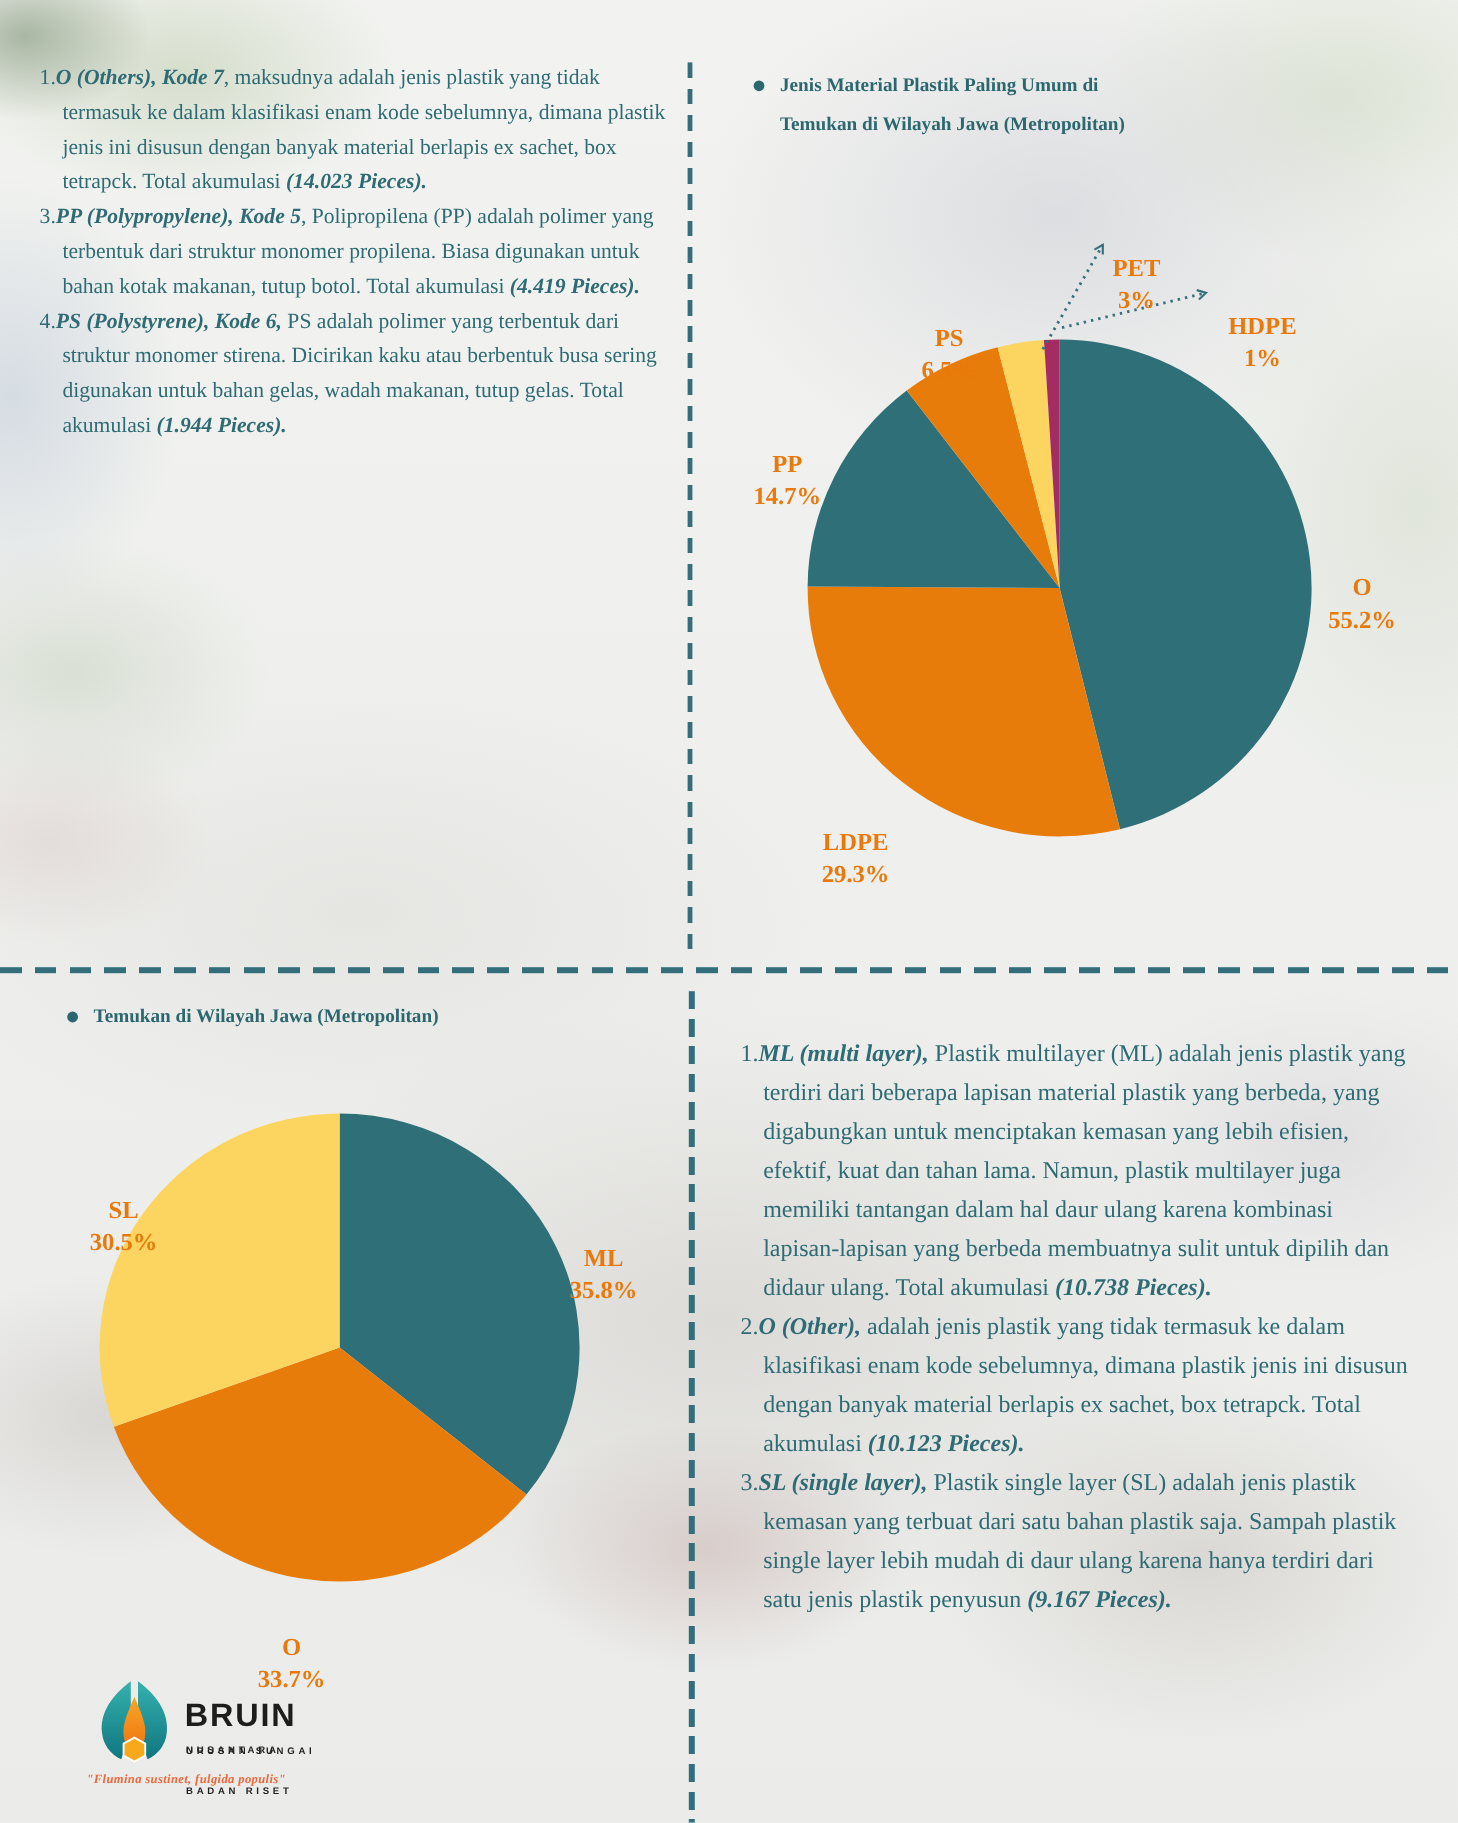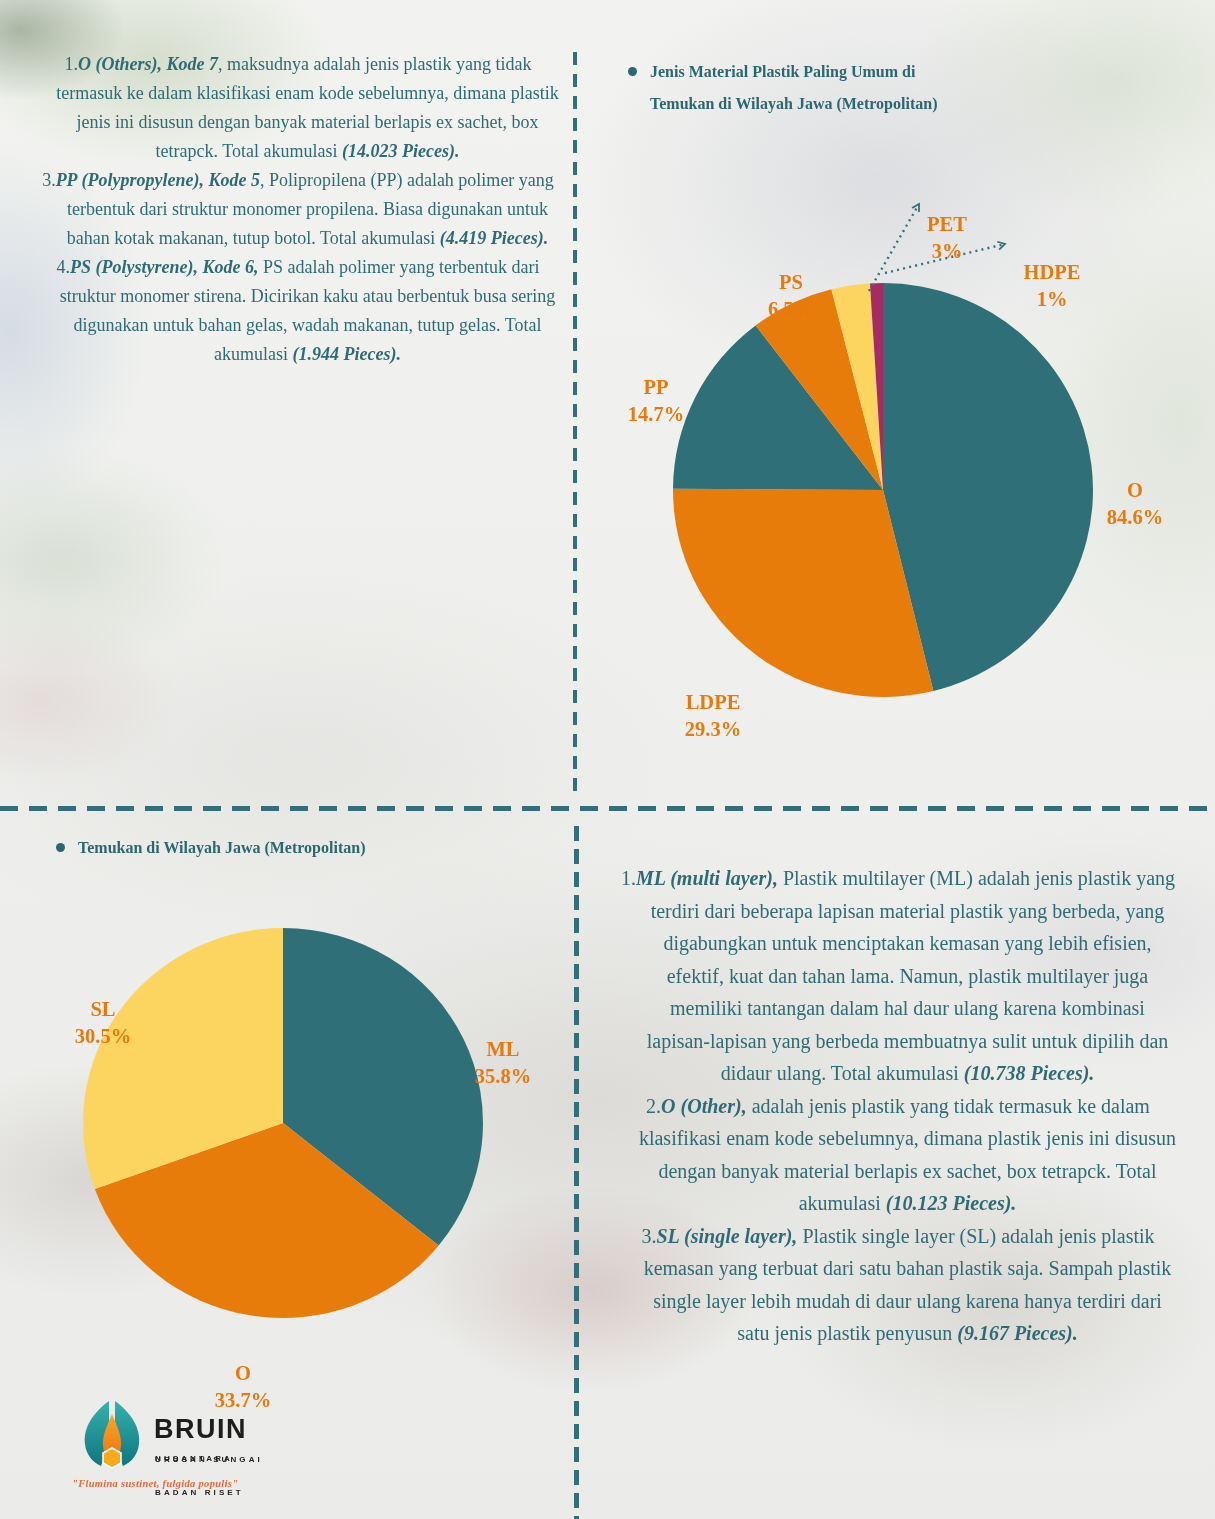--- a/index.html
+++ b/index.html
@@ -22,21 +22,21 @@
       radial-gradient(260px 380px at 1180px 420px, rgba(196,208,186,.35), transparent 70%),
       radial-gradient(500px 260px at 300px 760px, rgba(215,215,210,.40), transparent 75%),
       radial-gradient(600px 350px at 600px 1100px, rgba(200,196,192,.45), transparent 75%),
       radial-gradient(260px 170px at 90px 1180px, rgba(188,180,176,.40), transparent 70%),
       radial-gradient(240px 150px at 590px 1290px, rgba(186,150,146,.35), transparent 70%),
       radial-gradient(300px 200px at 1000px 1300px, rgba(196,190,184,.45), transparent 75%),
       radial-gradient(280px 180px at 1100px 950px, rgba(208,206,212,.45), transparent 70%),
       linear-gradient(#f2f3f0,#ebecea);
   }
 
-  .rich-list{position:absolute;color:#2e6b74;text-align:center;}
+  .rich-list{position:absolute;color:#2e6b74;}
   .rich-list .li{padding-left:19px;text-indent:-19px;}
   .rich-list .lead,.rich-list .accum{font-weight:bold;font-style:italic;}
   .list-materials{left:33px;top:50px;width:530px;font-size:18px;line-height:29px;}
   .list-layers{left:617px;top:862px;width:562px;font-size:20px;line-height:32.5px;}
 
   .chart-title{position:absolute;color:#2c6770;font-weight:bold;font-size:16px;line-height:32px;}
   .chart-title::before{content:"";position:absolute;left:-22px;top:11px;width:9px;height:9px;border-radius:50%;background:#2c6770;}
   .t1{left:650px;top:56px;width:470px;}
   .t2{left:78px;top:832px;width:470px;}
 
@@ -115,21 +115,21 @@
     <marker id="arrHead" markerWidth="11" markerHeight="11" refX="8" refY="5" orient="auto" markerUnits="userSpaceOnUse">
       <path d="M1,1 L8,5 L1,9" fill="none" stroke="#35707c" stroke-width="1.8"></path>
     </marker>
   </defs>
   <line x1="309" y1="151" x2="359" y2="64" stroke="#35707c" stroke-width="2.4" stroke-dasharray="2 4.2" marker-end="url(#arrHead)"></line>
   <line x1="325" y1="133" x2="445" y2="104" stroke="#35707c" stroke-width="2.4" stroke-dasharray="2 4.2" marker-end="url(#arrHead)"></line>
 </svg>
 
 <div class="plabel lp-o">
   <div>O</div>
-  <div>84.6%</div>
+  <div>55.2%</div>
 </div>
 <div class="plabel lp-ldpe">
   <div>LDPE</div>
   <div>29.3%</div>
 </div>
 <div class="plabel lp-pp">
   <div>PP</div>
   <div>14.7%</div>
 </div>
 <div class="plabel lp-ps">

